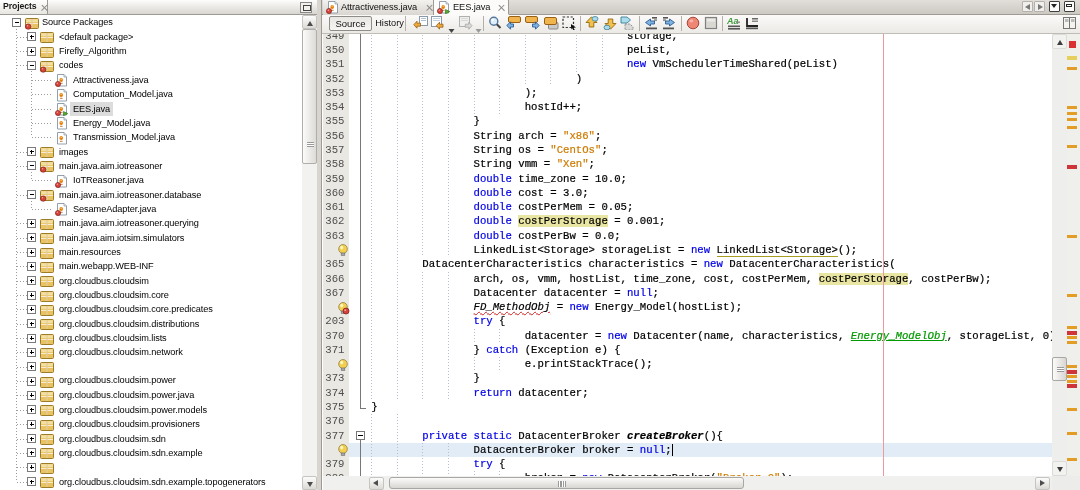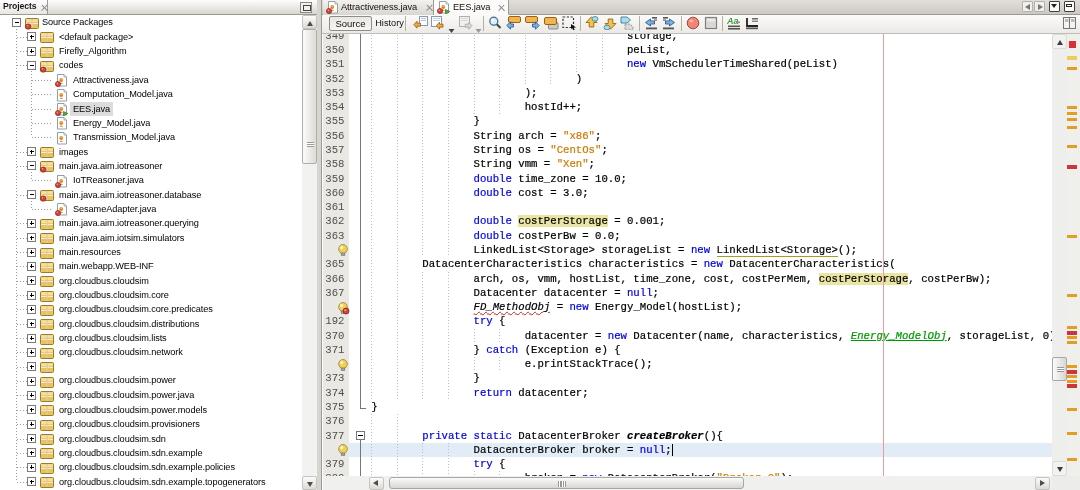--- a/index.html
+++ b/index.html
@@ -483,21 +483,20 @@
           <span class="ph"></span>
           <span class="pv"></span>
         </span>
 <div style="position:absolute;left:40px;top:445.7px;width:14px;height:13px"><svg width="14" height="13" viewBox="0 0 14 13">
             <rect x="0.5" y="1.5" width="13" height="10" rx="1" fill="#e9c363" stroke="#9c7d26" stroke-width="1"></rect>
             <rect x="1.2" y="2.2" width="11.6" height="3" fill="#f4dfa2"></rect>
             <line x1="7" y1="2" x2="7" y2="11" stroke="#f7ead0" stroke-width="1"></line>
             <line x1="1" y1="6.5" x2="13" y2="6.5" stroke="#f7ead0" stroke-width="1"></line>
             <line x1="7" y1="2" x2="7" y2="11" stroke="#b1913a" stroke-width="0.4"></line>
           </svg></div>
-<div class="trow" style="left:59px;top:445.2px">org.cloudbus.cloudsim.sdn.example.policies</div>
 <div class="dot-h" style="left:17px;top:466.5px;width:10px"></div>
 <span class="ebox" style="left:27px;top:462.0px">
           <span class="ph"></span>
           <span class="pv"></span>
         </span>
 <div style="position:absolute;left:40px;top:460.0px;width:14px;height:13px"><svg width="14" height="13" viewBox="0 0 14 13">
             <rect x="0.5" y="1.5" width="13" height="10" rx="1" fill="#e9c363" stroke="#9c7d26" stroke-width="1"></rect>
             <rect x="1.2" y="2.2" width="11.6" height="3" fill="#f4dfa2"></rect>
             <line x1="7" y1="2" x2="7" y2="11" stroke="#f7ead0" stroke-width="1"></line>
             <line x1="1" y1="6.5" x2="13" y2="6.5" stroke="#f7ead0" stroke-width="1"></line>
@@ -611,20 +610,21 @@
 <pre class="cl" style="top:128.70px">                    String arch = <span class="s">"x86"</span>;</pre>
 <div class="num" style="top:142.98px">357</div>
 <pre class="cl" style="top:142.98px">                    String os = <span class="s">"CentOs"</span>;</pre>
 <div class="num" style="top:157.26px">358</div>
 <pre class="cl" style="top:157.26px">                    String vmm = <span class="s">"Xen"</span>;</pre>
 <div class="num" style="top:171.54px">359</div>
 <pre class="cl" style="top:171.54px">                    <span class="k">double</span> time_zone = 10.0;</pre>
 <div class="num" style="top:185.82px">360</div>
 <pre class="cl" style="top:185.82px">                    <span class="k">double</span> cost = 3.0;</pre>
 <div class="num" style="top:200.10px">361</div>
+<pre class="cl" style="top:200.10px">                    <span class="k">double</span> costPerMem = 0.05;</pre>
 <div class="num" style="top:214.38px">362</div>
 <pre class="cl" style="top:214.38px">                    <span class="k">double</span> <span class="hl">costPerStorage</span> = 0.001;</pre>
 <div class="num" style="top:228.66px">363</div>
 <pre class="cl" style="top:228.66px">                    <span class="k">double</span> costPerBw = 0.0;</pre>
 <div style="position:absolute;left:337px;top:243.44px;width:13px;height:13px"><svg width="13" height="13" viewBox="0 0 13 13">
             <ellipse cx="6" cy="5" rx="4.3" ry="4.5" fill="#f2cf4e" stroke="#96824a" stroke-width="0.8"></ellipse>
             <ellipse cx="4.7" cy="3.6" rx="1.5" ry="1.8" fill="#fdf6c0"></ellipse>
             <rect x="4.2" y="9" width="3.6" height="2.6" fill="#b9b9b9" stroke="#6f6f6f" stroke-width="0.6"></rect>
             <line x1="4.2" y1="10" x2="7.8" y2="10" stroke="#6f6f6f" stroke-width="0.5"></line>
           </svg></div>
@@ -637,21 +637,21 @@
 <pre class="cl" style="top:285.78px">                    Datacenter datacenter = <span class="k">null</span>;</pre>
 <div style="position:absolute;left:337px;top:300.56px;width:13px;height:13px"><svg width="13" height="13" viewBox="0 0 13 13">
             <ellipse cx="6" cy="5" rx="4.3" ry="4.5" fill="#f2cf4e" stroke="#96824a" stroke-width="0.8"></ellipse>
             <ellipse cx="4.7" cy="3.6" rx="1.5" ry="1.8" fill="#fdf6c0"></ellipse>
             <rect x="4.2" y="9" width="3.6" height="2.6" fill="#b9b9b9" stroke="#6f6f6f" stroke-width="0.6"></rect>
             <line x1="4.2" y1="10" x2="7.8" y2="10" stroke="#6f6f6f" stroke-width="0.5"></line>
             <circle cx="9" cy="9" r="3" fill="#d5443b" stroke="#7e1410" stroke-width="0.7"></circle>
             <circle cx="8.2" cy="8.2" r="0.9" fill="#f5a9a0"></circle>
           </svg></div>
 <pre class="cl" style="top:300.06px">                    <span class="ri">FD_MethodObj</span> = <span class="k">new</span> Energy_Model(hostList);</pre>
-<div class="num" style="top:314.34px">192</div>
+<div class="num" style="top:314.34px">203</div>
 <pre class="cl" style="top:314.34px">                    <span class="k">try</span> {</pre>
 <div class="num" style="top:328.62px">370</div>
 <pre class="cl" style="top:328.62px">                            datacenter = <span class="k">new</span> Datacenter(name, characteristics, <span class="gi">Energy_ModelObj</span>, storageList, 0)</pre>
 <div class="num" style="top:342.90px">371</div>
 <pre class="cl" style="top:342.90px">                    } <span class="k">catch</span> (Exception e) {</pre>
 <div style="position:absolute;left:337px;top:357.68px;width:13px;height:13px"><svg width="13" height="13" viewBox="0 0 13 13">
             <ellipse cx="6" cy="5" rx="4.3" ry="4.5" fill="#f2cf4e" stroke="#96824a" stroke-width="0.8"></ellipse>
             <ellipse cx="4.7" cy="3.6" rx="1.5" ry="1.8" fill="#fdf6c0"></ellipse>
             <rect x="4.2" y="9" width="3.6" height="2.6" fill="#b9b9b9" stroke="#6f6f6f" stroke-width="0.6"></rect>
             <line x1="4.2" y1="10" x2="7.8" y2="10" stroke="#6f6f6f" stroke-width="0.5"></line>

